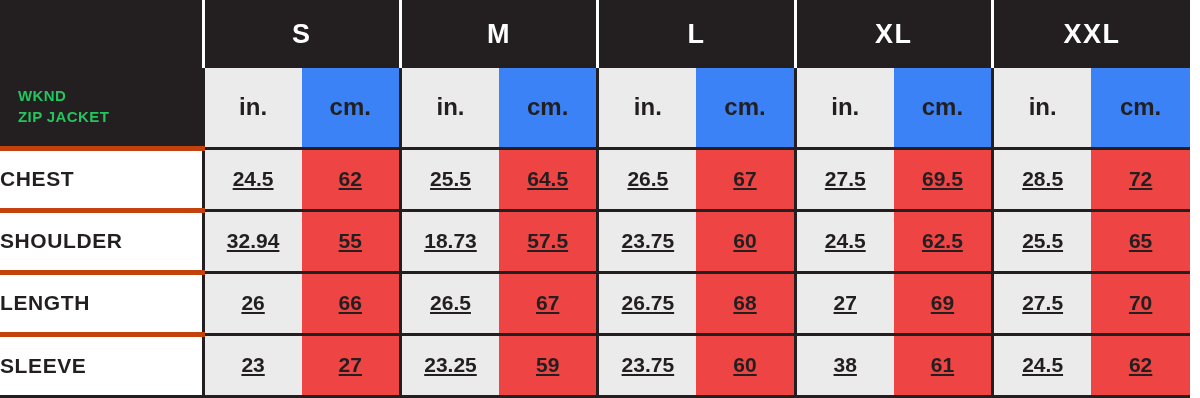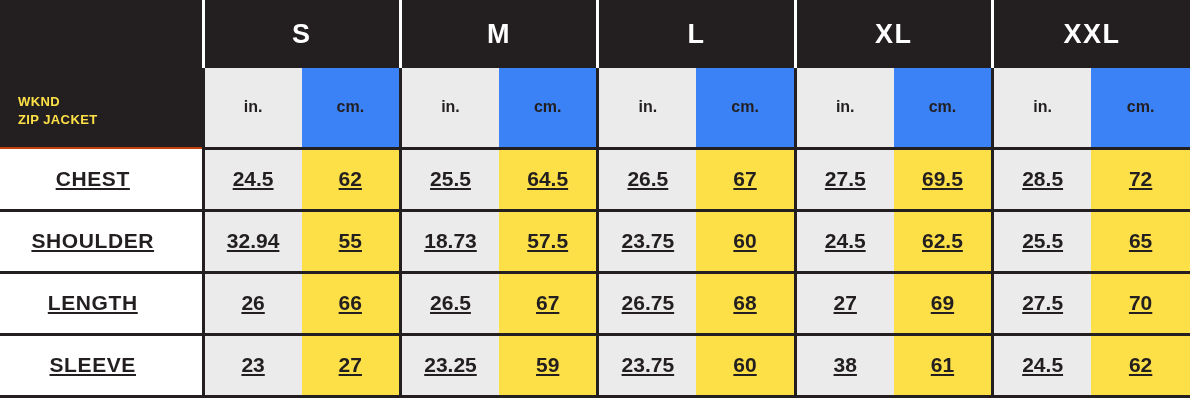--- a/index.html
+++ b/index.html
@@ -41,75 +41,74 @@
     vertical-align: middle;
     text-align: center;
     font-weight: bold;
     color: #231f20;
     box-sizing: border-box;
   }
 
   
   .brand-cell {
     background: #231f20;
-    color: #fde047;
+    color: #22c55e;
     text-align: left;
     vertical-align: bottom;
     padding: 0 0 18px 18px;
-    font-size: 13px;
+    font-size: 15px;
     line-height: 1.38;
     letter-spacing: 0.4px;
     border: 0;
   }
   .brand-cell .brand-line { display: block; white-space: nowrap; }
 
   
   .size-head {
     background: #231f20;
     color: #ffffff;
     font-size: 27px;
     letter-spacing: 1.5px;
     height: 68px;
     border-left: 3px solid #ffffff;
     font-weight: bold;
   }
 
   
   .unit-head {
     height: 80px;
-    font-size: 16px;
+    font-size: 24px;
     font-weight: bold;
     background: #ffffff;
     border-bottom: 3px solid #231f20;
   }
   .unit-head.in  { background: #ebebeb; border-left: 3px solid #231f20; }
   .unit-head.cm  { background: #3b82f6; }
 
   
   .row-label {
-    text-align: center;
+    text-align: left;
     padding-right: 16px;
     font-size: 21px;
     letter-spacing: 0.6px;
     background: #ffffff;
-    border-top: 2px solid #c2410c;
+    border-top: 5px solid #c2410c;
     border-bottom: 3px solid #231f20;
-    text-decoration: underline;
   }
   tbody tr:last-child .row-label { border-bottom: 3px solid #231f20; }
 
   .val {
     font-size: 21px;
     height: 62px;
     border-top: 3px solid #231f20;
     border-bottom: 3px solid #231f20;
     text-decoration: underline;
   }
   .val.in { background: #ebebeb; border-left: 3px solid #231f20; }
-  .val.cm { background: #fde047; }
+  .val.cm { background: #ef4444; }
 </style>
 </head>
 <body>
 
 <div class="chart-wrap">
   <table class="size-chart">
     <colgroup>
       <col class="c-label">
       <col class="c-half">
         <col class="c-half">

